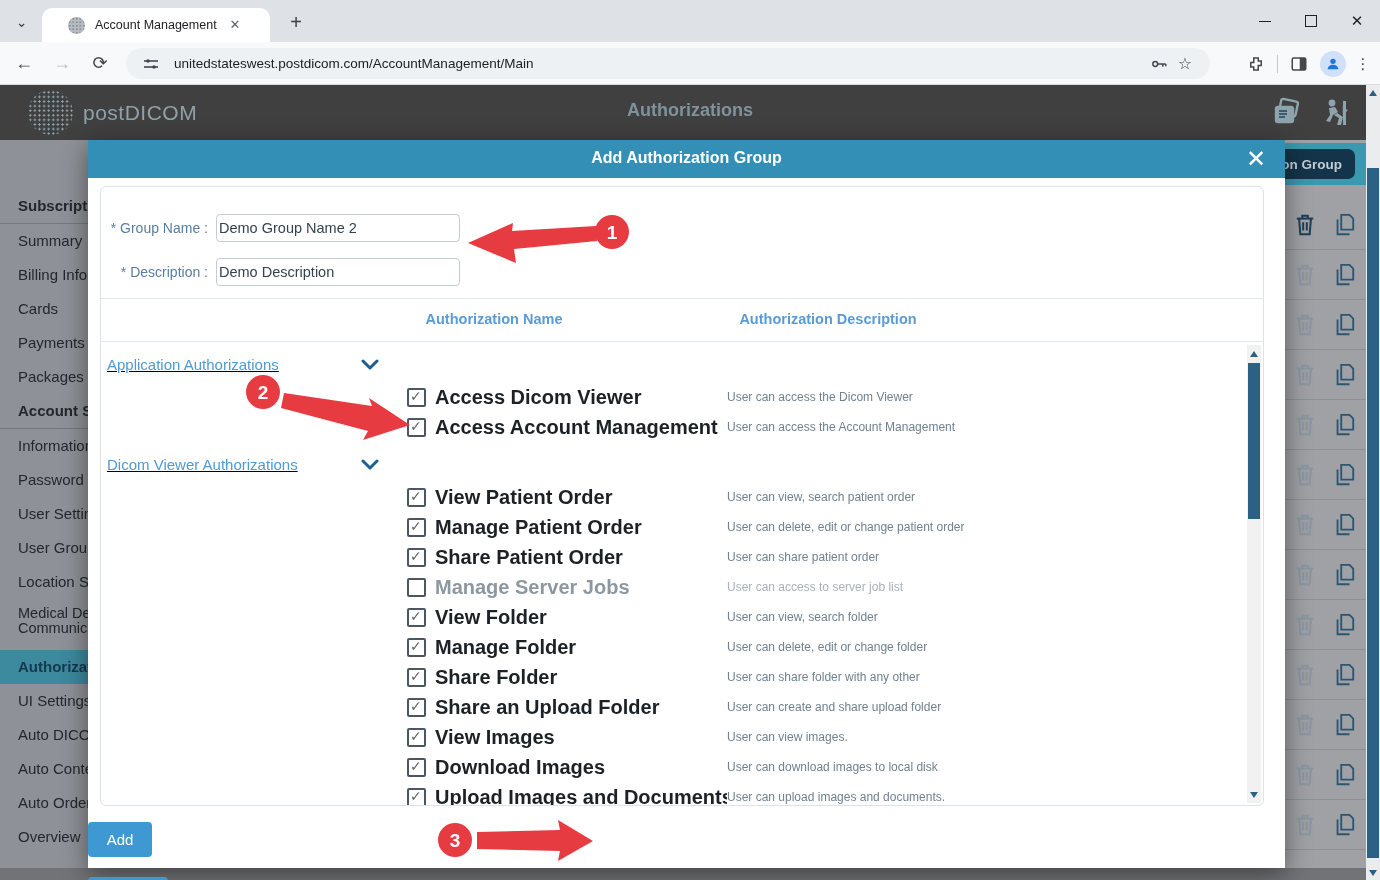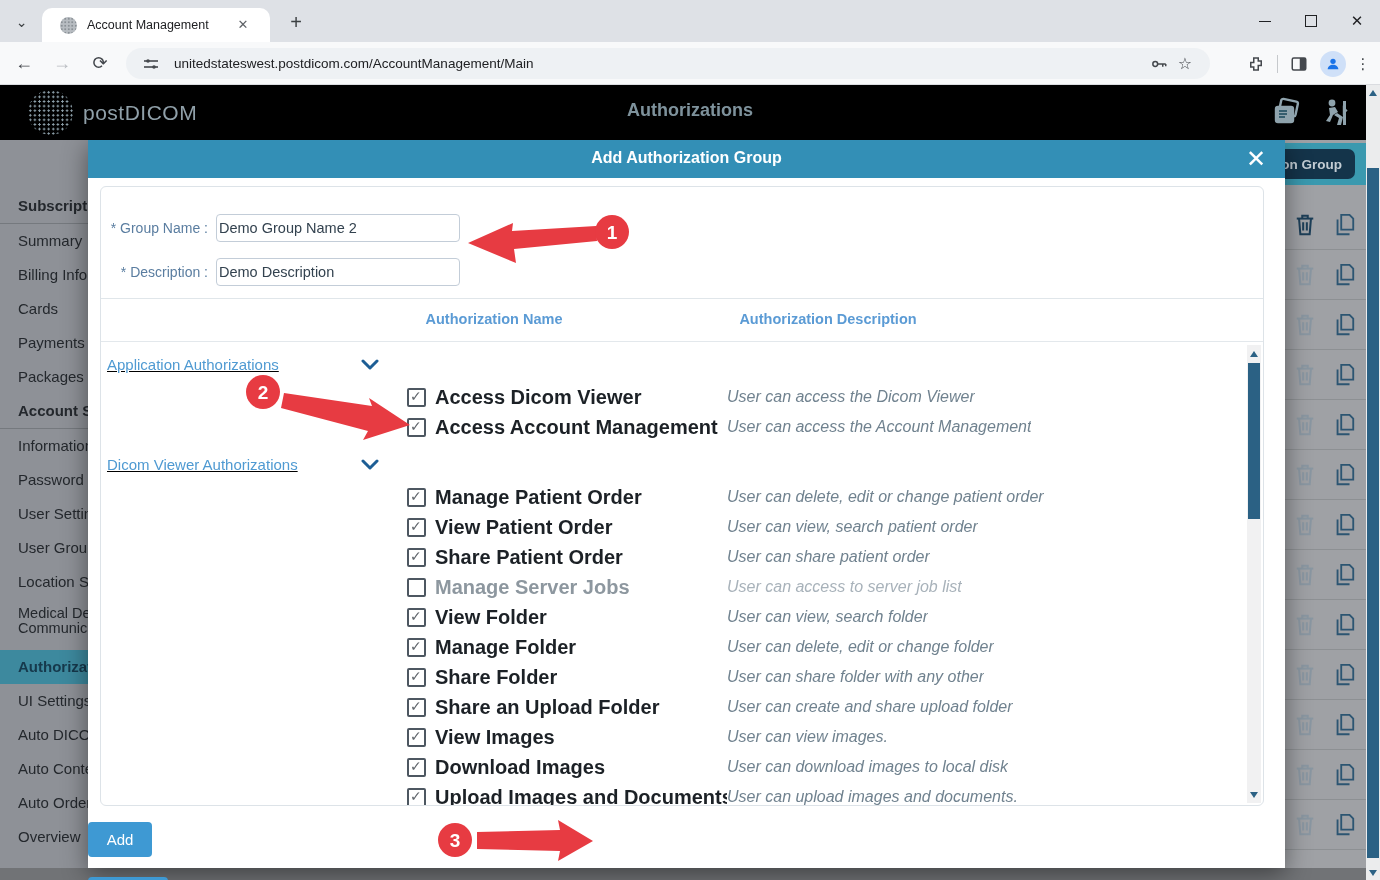--- a/index.html
+++ b/index.html
@@ -4,21 +4,21 @@
 <style>
   html,body{margin:0;padding:0;}
   body{width:1380px;height:880px;position:relative;overflow:hidden;
        font-family:"Liberation Sans","DejaVu Sans",sans-serif;background:#939699;}
 
   
   .tabstrip{position:absolute;left:0;top:0;width:1380px;height:42px;background:#dee1e6;}
   .tab-search{position:absolute;left:8px;top:8px;width:27px;height:27px;border-radius:8px;
       display:flex;align-items:center;justify-content:center;color:#3c4043;font-size:14px;}
   .tab{position:absolute;left:42px;top:8px;width:228px;height:34px;background:#ffffff;
-      border-radius:10px 10px 0 0;display:flex;align-items:center;padding:0 18px;box-sizing:border-box;}
+      border-radius:10px 10px 0 0;display:flex;align-items:center;padding:0 26px;box-sizing:border-box;}
   .favicon{width:17px;height:17px;border-radius:50%;flex:0 0 auto;
       background:#b7bcc1;background-image:radial-gradient(#8a9096 1px, transparent 1.2px);background-size:3.5px 3.5px;}
   .tab-title{margin-left:10px;font-size:12.5px;color:#202124;white-space:nowrap;overflow:hidden;flex:1;}
   .tab-close{flex:0 0 auto;color:#5f6368;font-size:13px;width:18px;height:18px;line-height:18px;text-align:center;border-radius:50%;}
   .newtab{position:absolute;left:282px;top:8px;width:28px;height:28px;color:#3c4043;font-size:20px;
       display:flex;align-items:center;justify-content:center;}
   .wincontrols{position:absolute;right:0;top:0;height:42px;display:flex;}
   .winbtn{width:46px;height:42px;display:flex;align-items:center;justify-content:center;color:#202124;}
   .min-glyph{display:block;width:12px;border-top:1.6px solid #202124;}
   .max-glyph{display:block;width:10px;height:10px;border:1.6px solid #202124;}
@@ -31,21 +31,21 @@
   .omnibox{position:absolute;left:126px;top:6px;width:1084px;height:31px;background:#eef1f4;border-radius:16px;
       display:flex;align-items:center;padding:0 12px;box-sizing:border-box;}
   .url-text{font-size:13.5px;color:#202124;margin-left:10px;flex:1;white-space:nowrap;overflow:hidden;}
   .omni-icon{flex:0 0 auto;display:flex;align-items:center;justify-content:center;width:26px;height:26px;}
   .chrome-right{position:absolute;right:8px;top:6px;height:31px;display:flex;align-items:center;gap:8px;}
   .vdivider{width:1px;height:18px;background:#c6c9cc;}
   .avatar{width:26px;height:26px;border-radius:50%;background:#cfe0f8;display:flex;align-items:center;justify-content:center;}
   .kebab{color:#44484d;font-size:15px;width:18px;text-align:center;}
 
   
-  .appbar{position:absolute;left:0;top:85px;width:1380px;height:55px;background:#000000;}
+  .appbar{position:absolute;left:0;top:85px;width:1380px;height:55px;background:#404040;}
   .brand{position:absolute;left:28px;top:5px;display:flex;align-items:center;}
   .globe{width:45px;height:45px;border-radius:50%;
       background-image:radial-gradient(#8da0aa 1.1px, transparent 1.3px);background-size:4.6px 4.6px;}
   .brand-text{margin-left:10px;font-size:21px;color:#90a0a9;letter-spacing:.5px;}
   .app-title{position:absolute;left:0;right:0;top:15px;text-align:center;font-size:18px;font-weight:bold;color:#7e929c;}
   .appbar-icons{position:absolute;right:26px;top:12px;display:flex;gap:16px;}
   .appbar-icons svg{display:block;}
 
   
   .sidebar{position:absolute;left:0;top:140px;width:88px;height:728px;background:#8e9197;overflow:hidden;}
@@ -97,21 +97,21 @@
   .col-h.desc{left:612px;width:230px;}
 
   .auth-list{position:absolute;left:0;top:155px;width:100%;height:463px;overflow:hidden;}
   .section-head{display:flex;align-items:center;margin:10px 0 6px 6px;width:272px;justify-content:space-between;height:24px;text-decoration:underline;}
   .section-title{font-size:15px;color:#4f9ad2;}
   .auth-row{height:30px;display:flex;align-items:center;}
   .cb{margin-left:306px;width:15px;height:15px;border:2px solid #4d5761;border-radius:2px;background:#fff;
       position:relative;flex:0 0 auto;}
   .cb.checked::after{content:"\2713";position:absolute;left:1px;top:-2px;font-size:14px;color:#60666c;}
   .auth-label{margin-left:9px;width:292px;font-size:20px;font-weight:bold;color:#1c2126;white-space:nowrap;overflow:hidden;}
-  .auth-desc{font-size:16px;color:#70828f;white-space:nowrap;overflow:hidden;font-style:italic;}
+  .auth-desc{font-size:12px;color:#70828f;white-space:nowrap;overflow:hidden;}
   .auth-row.muted .auth-label{color:#8d979f;font-weight:bold;}
   .auth-row.muted .auth-desc{color:#a8b2ba;}
 
   .inner-scroll{position:absolute;right:2px;top:158px;width:14px;height:458px;background:#f1f1f2;}
   .is-up{position:absolute;left:3px;top:6px;width:0;height:0;border-left:4px solid transparent;border-right:4px solid transparent;border-bottom:6px solid #2b6184;}
   .is-thumb{position:absolute;left:1px;top:18px;width:12px;height:156px;background:#2b6184;}
   .is-down{position:absolute;left:3px;bottom:5px;width:0;height:0;border-left:4px solid transparent;border-right:4px solid transparent;border-top:6px solid #2b6184;}
 
   .modal-buttons{position:absolute;left:0;right:0;top:682px;display:flex;justify-content:center;gap:20px;flex-direction:column;}
   .btn{height:35px;border:none;border-radius:4px;background:#3e99d3;color:#ffffff;font-size:15px;
@@ -565,28 +565,28 @@
           <div class="section-head">
             <span class="section-title">Dicom Viewer Authorizations</span>
             <svg width="18" height="11" viewBox="0 0 18 11">
               <polyline points="2,2 9,9 16,2" fill="none" stroke="#1d5e95" stroke-width="3" stroke-linecap="round" stroke-linejoin="round"></polyline>
             </svg>
           </div>
           <div class="rows">
 
               <div class="auth-row">
                 <span class="cb checked"></span>
+                <span class="auth-label">View Patient Order</span>
+                <span class="auth-desc">User can view, search patient order</span>
+              </div>
+
+              <div class="auth-row">
+                <span class="cb checked"></span>
                 <span class="auth-label">Manage Patient Order</span>
                 <span class="auth-desc">User can delete, edit or change patient order</span>
-              </div>
-
-              <div class="auth-row">
-                <span class="cb checked"></span>
-                <span class="auth-label">View Patient Order</span>
-                <span class="auth-desc">User can view, search patient order</span>
               </div>
 
               <div class="auth-row">
                 <span class="cb checked"></span>
                 <span class="auth-label">Share Patient Order</span>
                 <span class="auth-desc">User can share patient order</span>
               </div>
 
               <div class="auth-row muted">
                 <span class="cb"></span>

